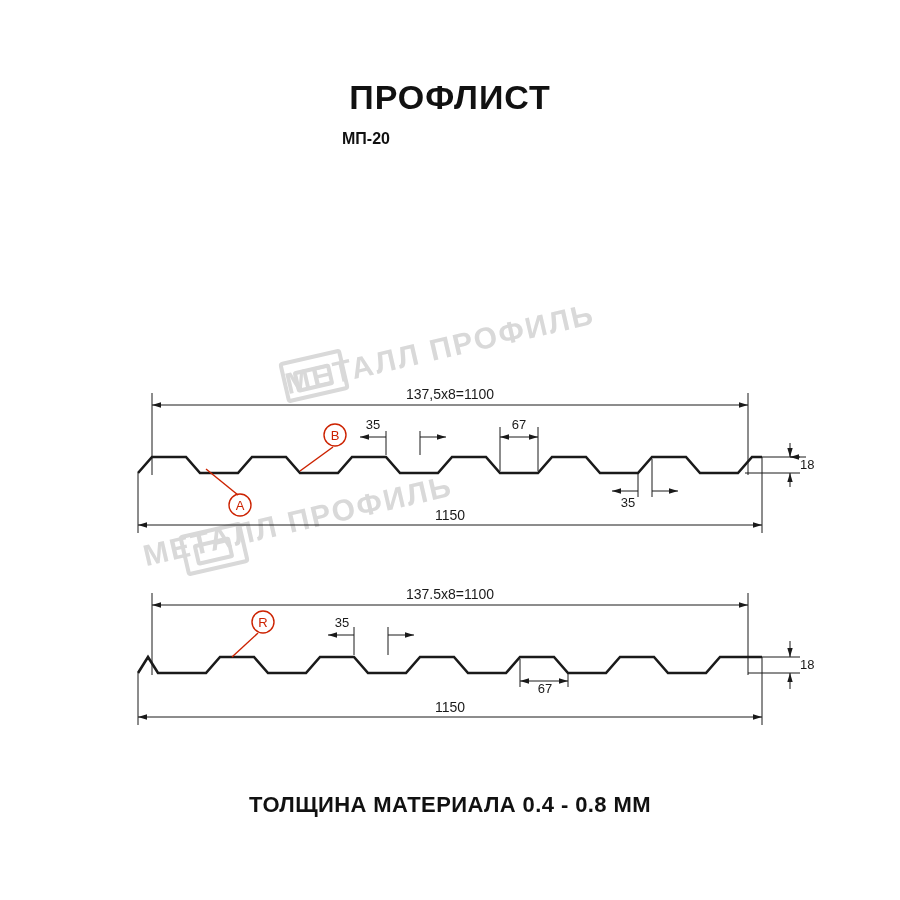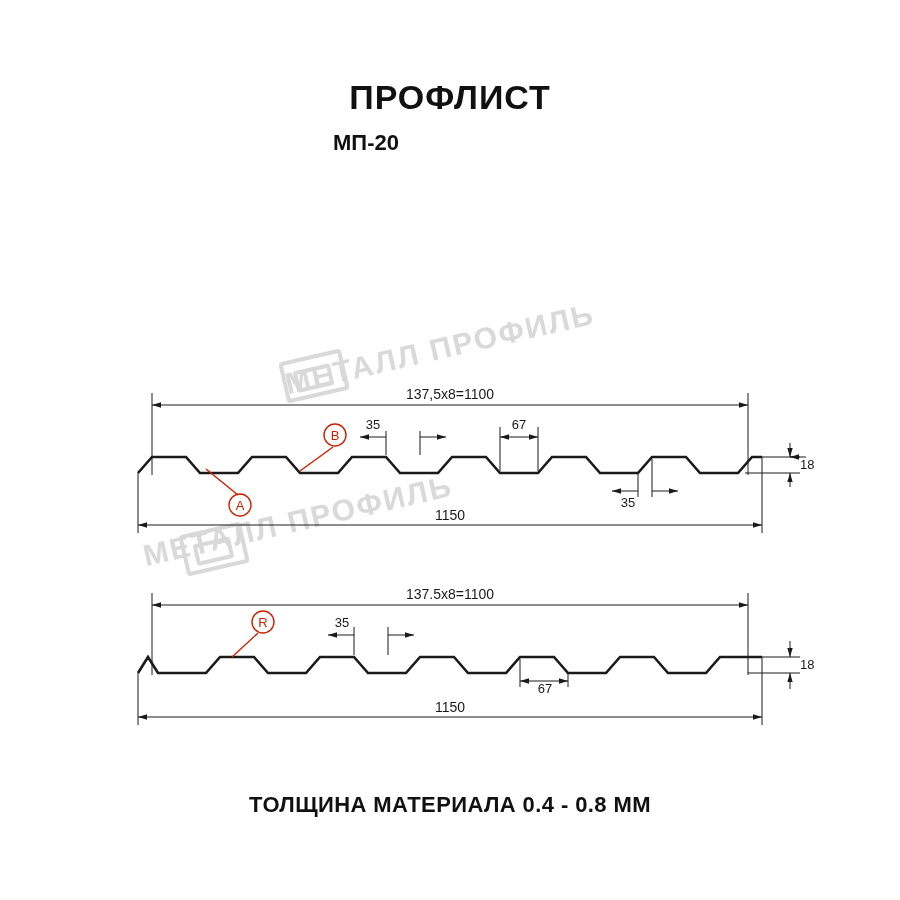--- a/index.html
+++ b/index.html
@@ -13,21 +13,21 @@
   }
   .frame{
     position:absolute;left:0;top:0;width:900px;height:900px;
   }
   .title{
     position:absolute;left:0;top:78px;width:900px;text-align:center;
     font-size:34px;font-weight:bold;letter-spacing:1px;color:#111;
   }
   .subtitle{
     position:absolute;left:0;top:130px;width:732px;text-align:center;
-    font-size:22px;font-weight:bold;color:#111;
+    font-size:16px;font-weight:bold;color:#111;
   }
   .footer{
     position:absolute;left:0;top:792px;width:900px;text-align:center;
     font-size:22px;font-weight:bold;color:#111;letter-spacing:.4px;
   }
   svg{display:block;}
   .wm{
     position:absolute;
     color:#d9d9d9;
     font-size:30px;

